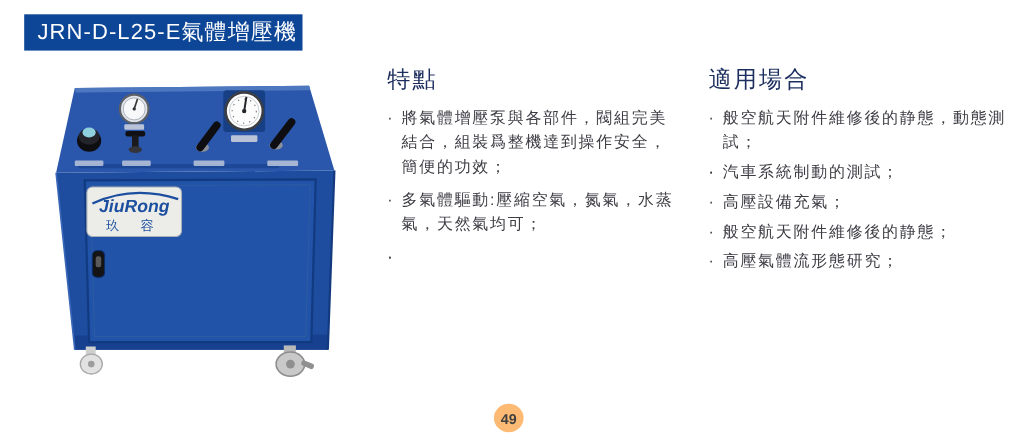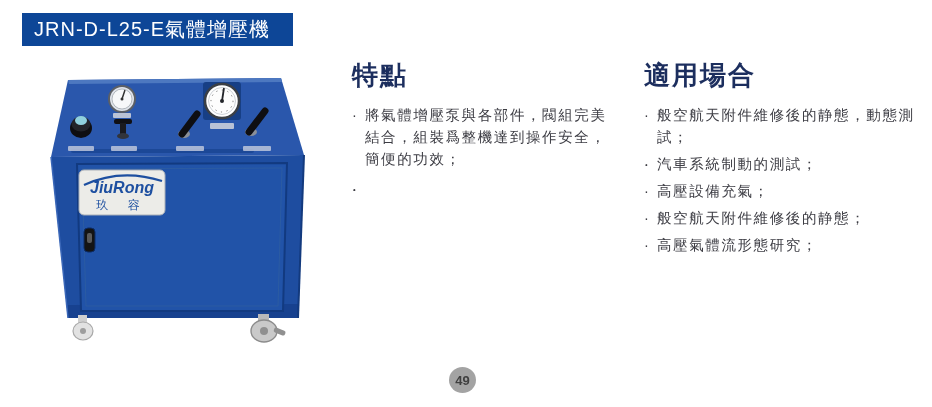--- a/index.html
+++ b/index.html
@@ -12,21 +12,21 @@
   }
 
   
   .banner {
     position: absolute;
     left: 22px; top: 13px;
     background: #0d4697;
     color: #ffffff;
     font-size: 20px;
     line-height: 22px;
-    padding: 5px 23px 6px 12px;
+    padding: 5px 5px 6px 12px;
     letter-spacing: 1px;
     white-space: nowrap;
   }
 
   
   .machine-wrap {
     position: absolute;
     left: 21px; top: 68px;
     width: 305px; height: 285px;
   }
@@ -34,22 +34,22 @@
   
   .col {
     position: absolute;
     top: 58px;
   }
   .col-features { left: 352px; width: 292px; }
   .col-applications { left: 644px; width: 296px; }
 
   .col h2 {
     margin: 0 0 11px 0;
-    font-size: 26px;
-    font-weight: bold;
+    font-size: 21px;
+    font-weight: normal;
     color: #1c2e5e;
     letter-spacing: 2px;
   }
 
   ul.bullets {
     list-style: none;
     margin: 0; padding: 0;
   }
   .bullet-item {
     position: relative;
@@ -66,21 +66,21 @@
     left: 0; top: 0;
   }
   .bullet-text { white-space: pre-line; }
 
   
   .page-badge {
     position: absolute;
     left: 449px; top: 367px;
     width: 27px; height: 26px;
     border-radius: 50%;
-    background: #a3a3a3;
+    background: #fdba74;
     color: #3f3f3f;
     font-size: 13px;
     font-weight: bold;
     display: flex;
     align-items: center;
     justify-content: center;
   }
 
   .logo-main {
     font-style: italic;
@@ -183,21 +183,22 @@
     </g>
   </svg>
 </div>
 
 <section class="col col-features">
   <h2>特點</h2>
   <ul class="bullets">
       <li class="bullet-item"><span class="bullet">·</span><span class="bullet-text">將氣體增壓泵與各部件，閥組完美
 結合，組裝爲整機達到操作安全，
 簡便的功效；</span></li>
-      <li class="bullet-item"><span class="bullet">·</span></li>
+      <li class="bullet-item"><span class="bullet">·</span><span class="bullet-text">多氣體驅動:壓縮空氣，氮氣，水蒸
+氣，天然氣均可；</span></li>
       <li class="bullet-item"><span class="bullet">·</span></li>
       <li class="bullet-item"><span class="bullet">·</span></li>
     </ul>
 </section>
 
 <section class="col col-applications">
   <h2>適用場合</h2>
   <ul class="bullets">
       <li class="bullet-item"><span class="bullet">·</span><span class="bullet-text">般空航天附件維修後的静態，動態測試；</span></li>
       <li class="bullet-item"><span class="bullet">·</span></li>

